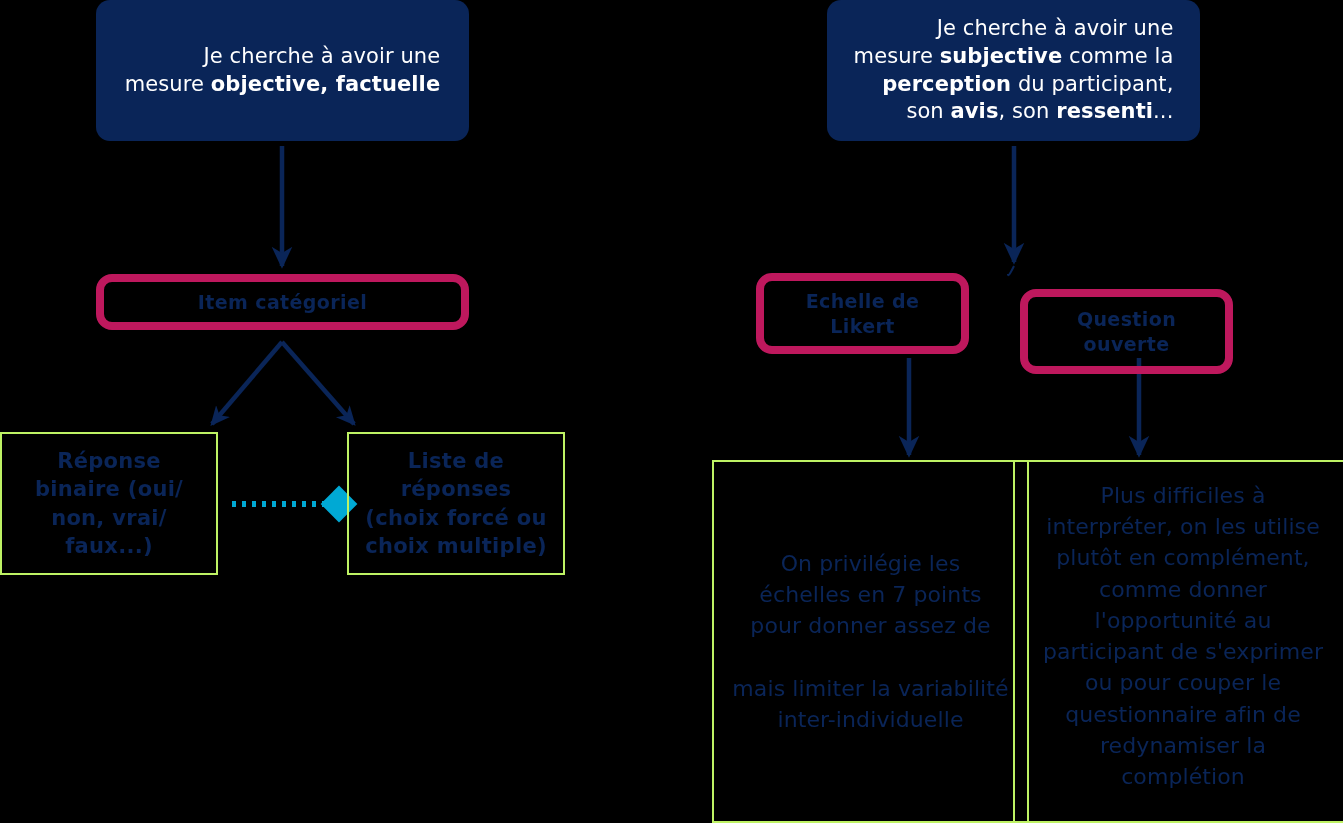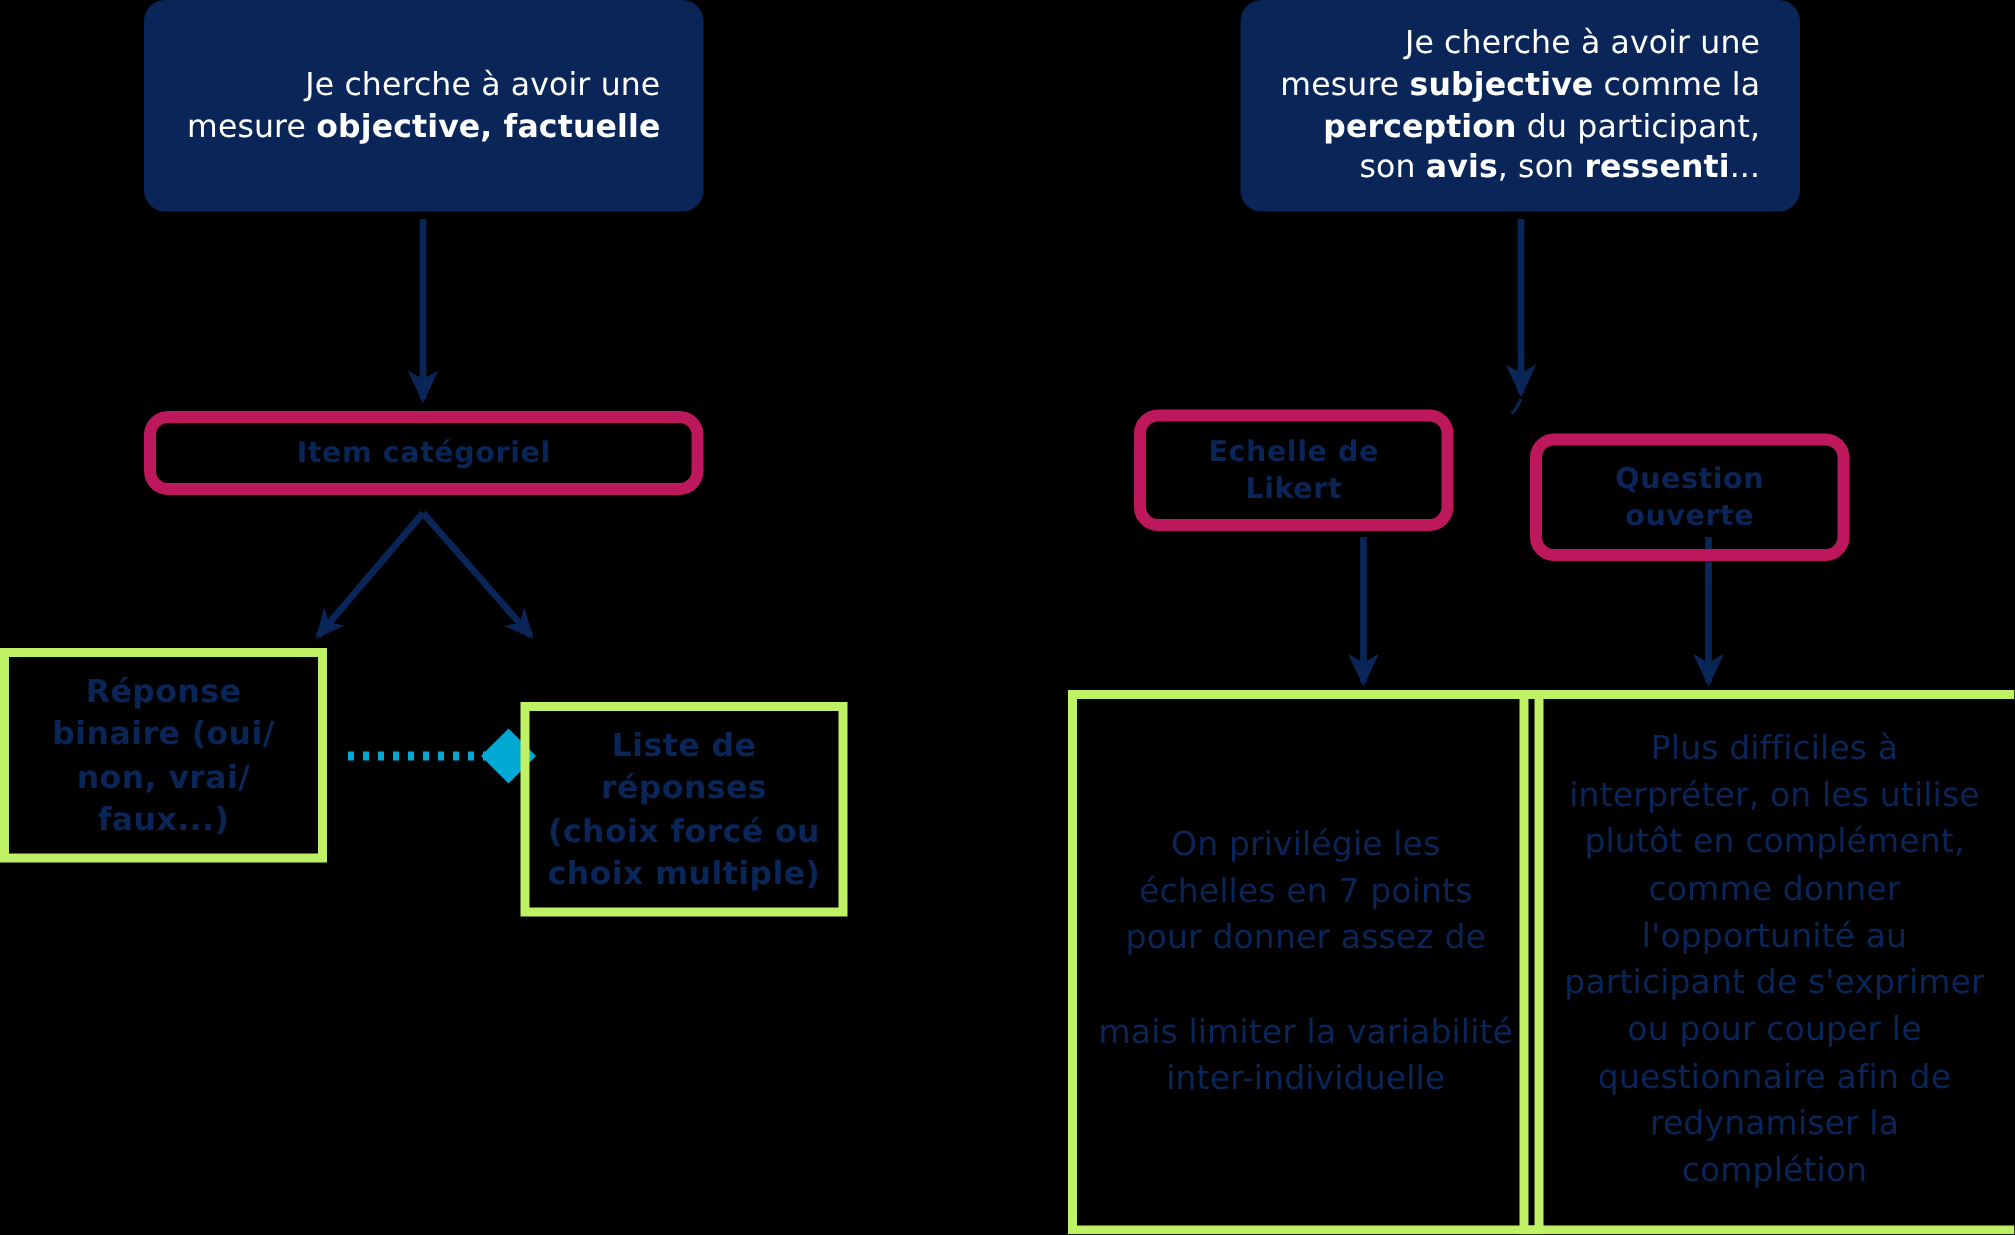--- a/index.html
+++ b/index.html
@@ -51,21 +51,21 @@
     font-weight: 700;
     font-size: 19px;
     line-height: 1.3;
     letter-spacing: 0.4px;
     background: transparent;
   }
 
   
   .cyan-box {
     position: absolute;
-    border: 6px solid #bef264;
+    border: 2px solid #bef264;
     box-sizing: border-box;
     color: #0a2558;
     display: flex;
     align-items: center;
     justify-content: center;
     text-align: center;
     background: transparent;
     padding: 6px 10px;
   }
   .cyan-box.bold {
@@ -146,21 +146,21 @@
 
   <div class="cyan-box bold" style="left:0px; top:432px; width:218px; height:143px;">
     <span class="txt">
       <span>Réponse</span><br>
       <span>binaire (oui/</span><br>
       <span>non, vrai/</span><br>
       <span>faux...)</span>
     </span>
   </div>
 
-  <div class="cyan-box bold" style="left:347px; top:432px; width:218px; height:143px;margin-top:36px;">
+  <div class="cyan-box bold" style="left:347px; top:432px; width:218px; height:143px;">
     <span class="txt">
       <span>Liste de</span><br>
       <span>réponses</span><br>
       <span>(choix forcé ou</span><br>
       <span>choix multiple)</span>
     </span>
   </div>
 
 
   <div class="prompt-box" style="left:827px; top:0px; width:373px; height:141px;">

